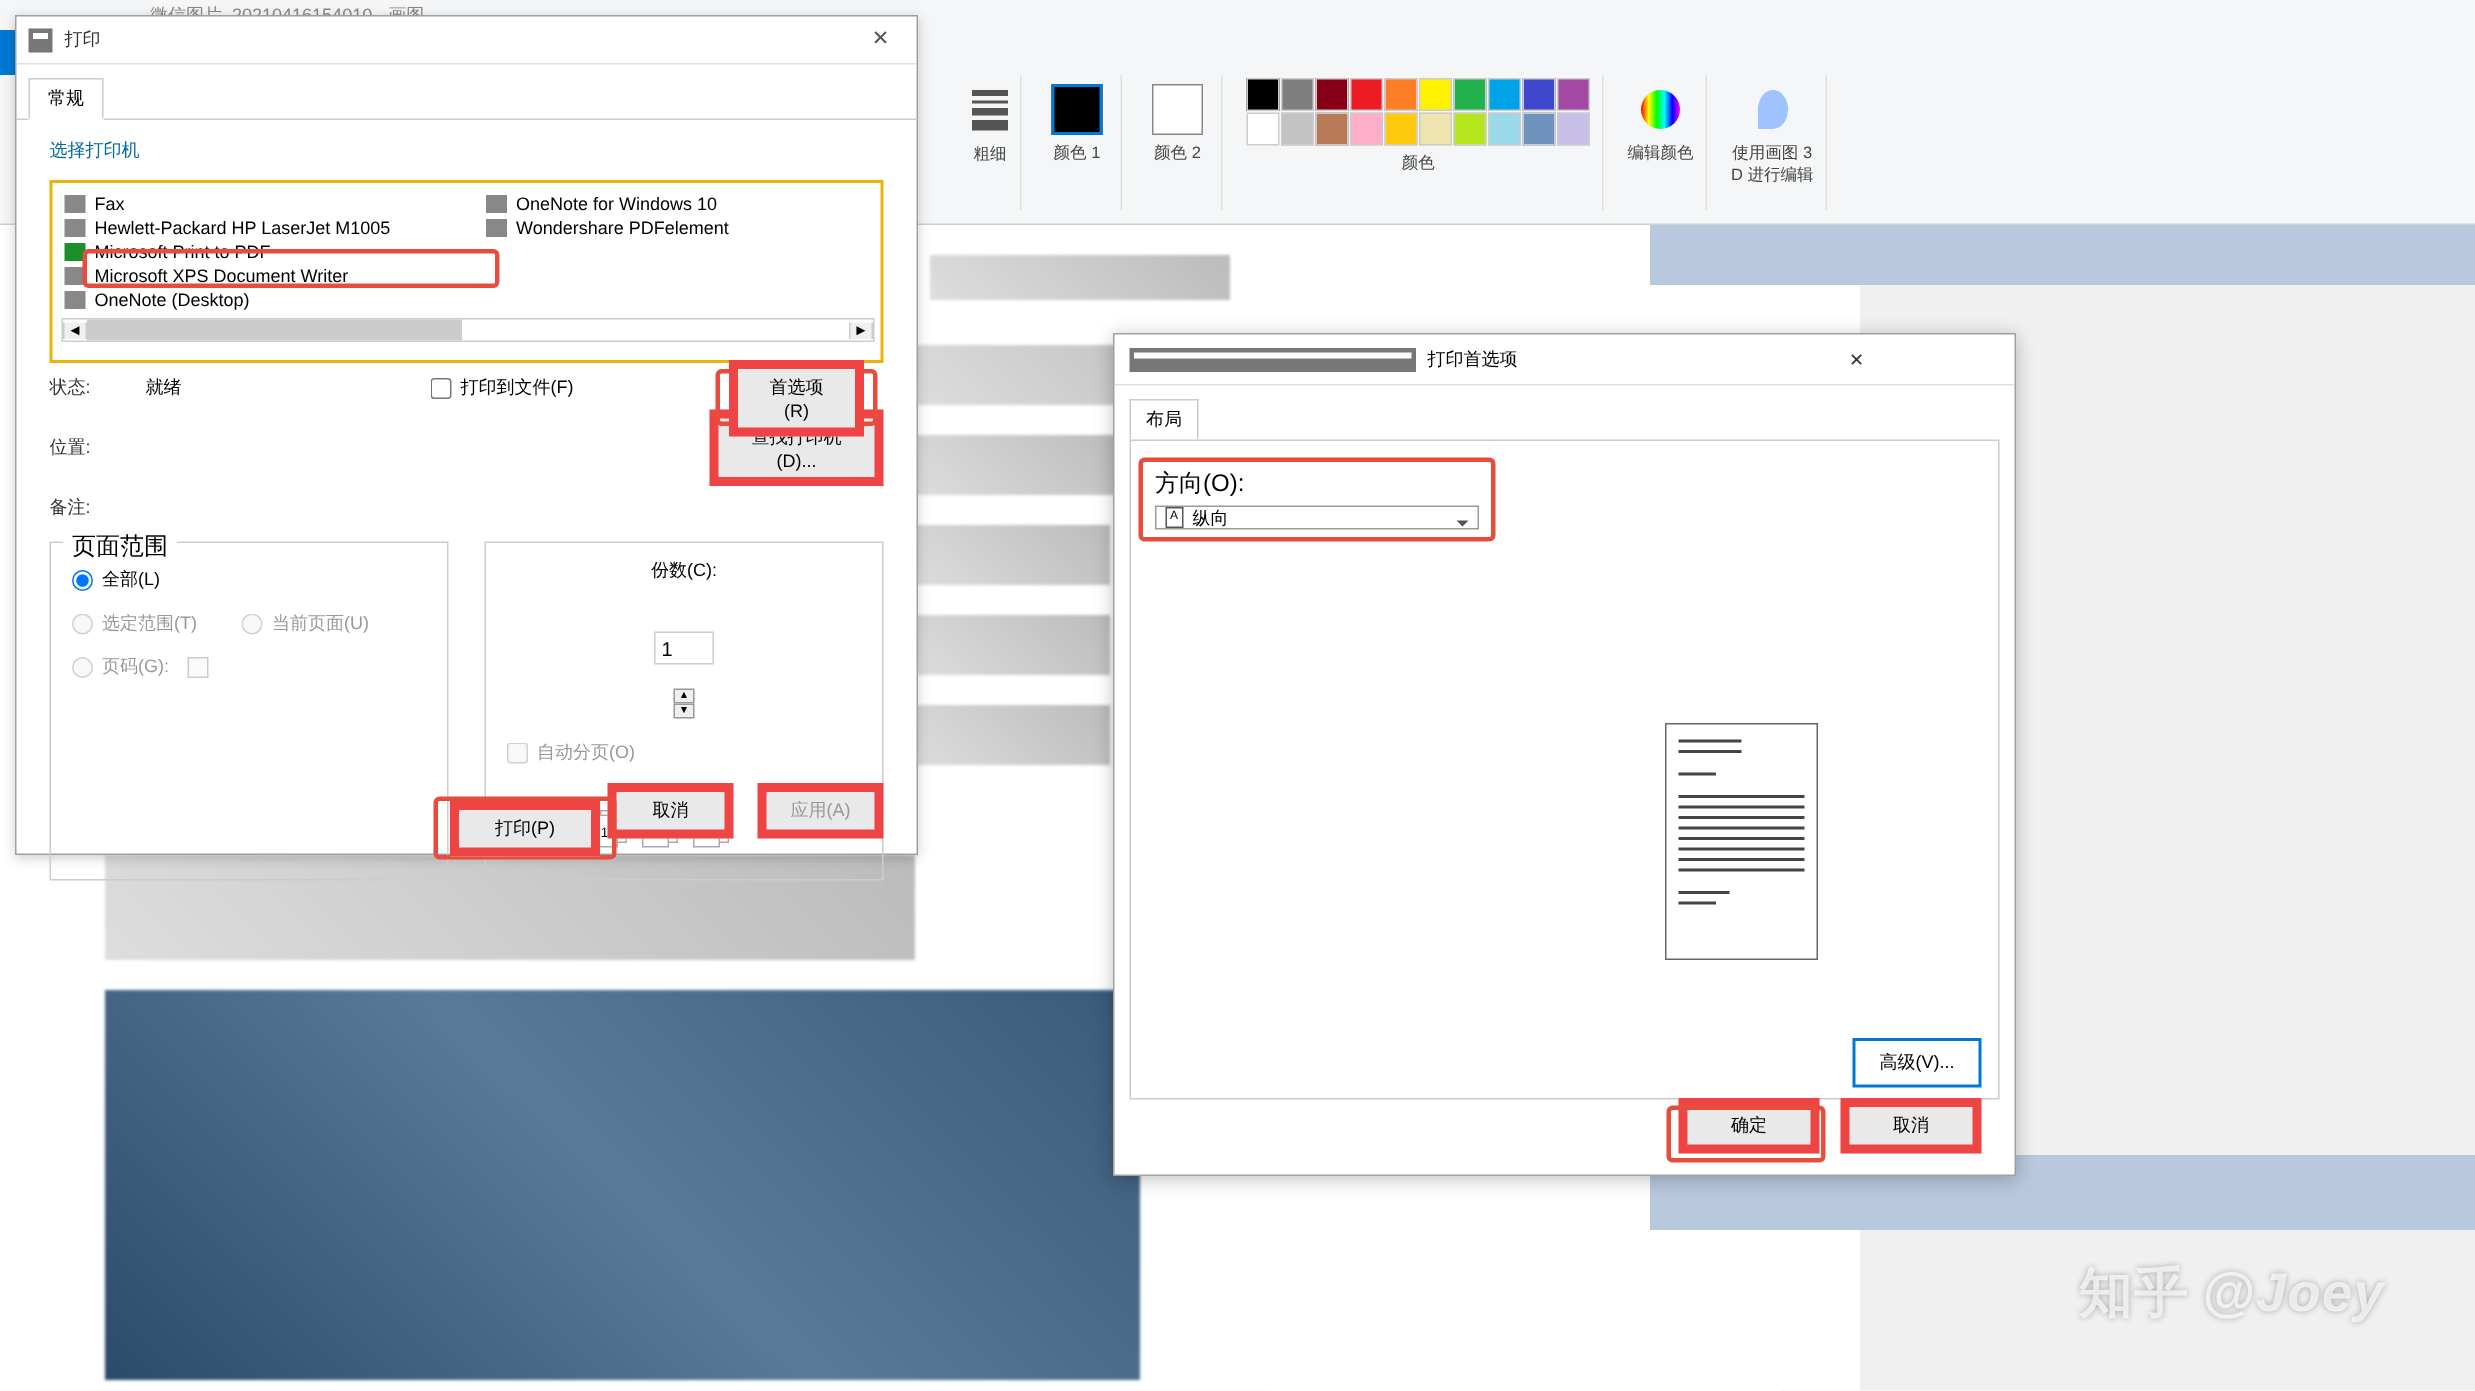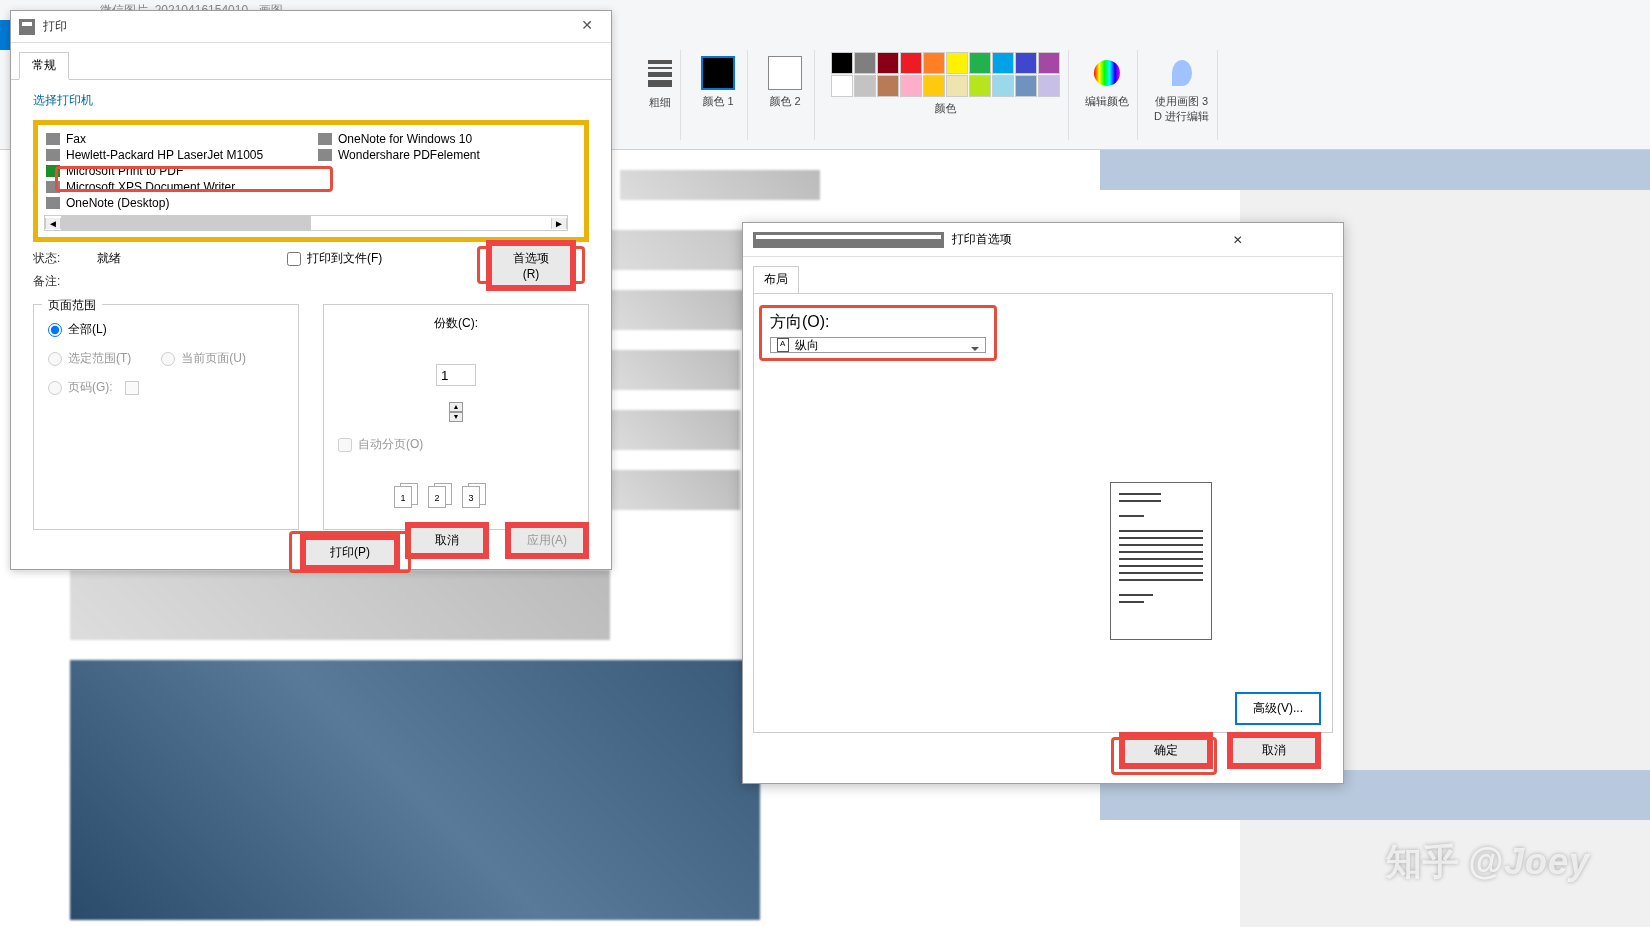--- a/index.html
+++ b/index.html
@@ -33,21 +33,21 @@
 .pd-titlebar .printer-glyph { width: 16px; height: 16px; margin-right: 8px; }
 .pd-titlebar .title { font-size: 12px; color: #333; flex: 1; }
 .pd-close { width: 32px; height: 20px; text-align: center; font-size: 14px; color: #555; cursor: pointer; }
 
 .pd-tabs { padding: 8px 8px 0 8px; }
 .pd-tab { display: inline-block; padding: 4px 12px; border: 1px solid #ccc; border-bottom: 2px solid #fff; font-size: 12px; background: #fff; position: relative; top: 1px; }
 .pd-body { border-top: 1px solid #ccc; padding: 12px 22px; }
 
 .group { margin-bottom: 8px; }
 .group-label { font-size: 12px; color: #0369a1; margin-bottom: 11px; }
-.printer-box { border: 5px solid #eab308; padding: 6px 16px 2px 6px; height: 122px; overflow: hidden; }
+.printer-box { border: 2px solid #eab308; padding: 6px 4px 2px 6px; height: 122px; overflow: hidden; }
 .printer-cols { display: flex; gap: 20px; font-size: 12px; }
 .printer-col { flex: 1; }
 .printer-item { padding: 1px 2px; display: flex; align-items: center; gap: 6px; white-space: nowrap; }
 .printer-icon { display: inline-block; width: 14px; height: 12px; background: #888; position: relative; }
 .printer-icon.sel { background: #1a8f2a; }
 .hscroll { display: flex; align-items: center; margin-top: 4px; height: 16px; border: 1px solid #ccc; }
 .hscroll .arrow { width: 16px; text-align: center; font-size: 10px; background: #f0f0f0; border-left: 1px solid #ccc; border-right: 1px solid #ccc; cursor: pointer; }
 .hscroll .thumb { flex: 0 0 250px; height: 14px; background: #ccc; }
 .hscroll .track { flex: 1; background: #f0f0f0; }
 
@@ -59,21 +59,21 @@
 .status-row { display: flex; align-items: center; font-size: 12px; margin: 6px 0; gap: 20px; }
 .status-row .label { width: 44px; color: #333; }
 .status-row .val { width: 100px; }
 .chk { display: inline-flex; align-items: center; gap: 6px; margin-left: 70px; }
 .chk input { width: 14px; height: 14px; }
 .btn { display: inline-block; padding: 4px 14px; border: 6px solid #ef4444; background: #e9e9e9; font-size: 12px; cursor: pointer; text-align: center; }
 .btn.disabled { color: #999; }
 
 .cols { display: flex; gap: 24px; margin-top: 14px; }
 .col { flex: 1; border: 1px solid #ccc; padding: 10px 14px 20px 14px; position: relative; min-height: 160px; }
-.col .legend { position: absolute; top: -8px; left: 8px; background: #fff; padding: 0 6px; font-size: 12px; }
+.col .legend { position: absolute; top: -8px; left: 8px; background: #fff; padding: 0 6px; font-size: 16px; }
 .radio-row { display: flex; align-items: center; gap: 6px; font-size: 12px; margin: 6px 0; }
 .radio-row input { width: 14px; height: 14px; }
 .radio-row.dis { color: #999; }
 .page-input { width: 104px; height: 22px; border: 1px solid #ccc; margin-left: 6px; }
 .copies-row { display: flex; align-items: center; gap: 16px; font-size: 12px; flex-direction: column; }
 .spinner { width: 40px; height: 22px; border: 1px solid #ccc; padding: 0 4px; }
 .spin-btns { display: inline-flex; flex-direction: column; }
 .spin-btns span { font-size: 7px; line-height: 8px; border: 1px solid #999; width: 14px; text-align: center; background: #eee; cursor: pointer; }
 .collate-img { margin-top: 30px; margin-left: 56px; display: flex; gap: 8px; }
 .page-stack { position: relative; width: 26px; height: 26px; }
@@ -251,20 +251,25 @@
 
     <div class="status-row">
       <span class="label">状态:</span>
       <span class="val">就绪</span>
       <label class="chk">
         <input type="checkbox" style="">
           <span>打印到文件(F)</span>
       </label>
     </div>
     <div class="status-row">
+      <span class="label">位置:</span>
+      <span style="flex:1"></span>
+      <span class="btn" style="width:116px">查找打印机(D)...</span>
+    </div>
+    <div class="status-row">
       <span class="label">备注:</span>
     </div>
 
     <div class="cols">
       <div class="col">
         <div class="legend">页面范围</div>
         <label class="radio-row">
             <input type="radio" checked="" style="">
             <span>全部(L)</span>
           </label>

